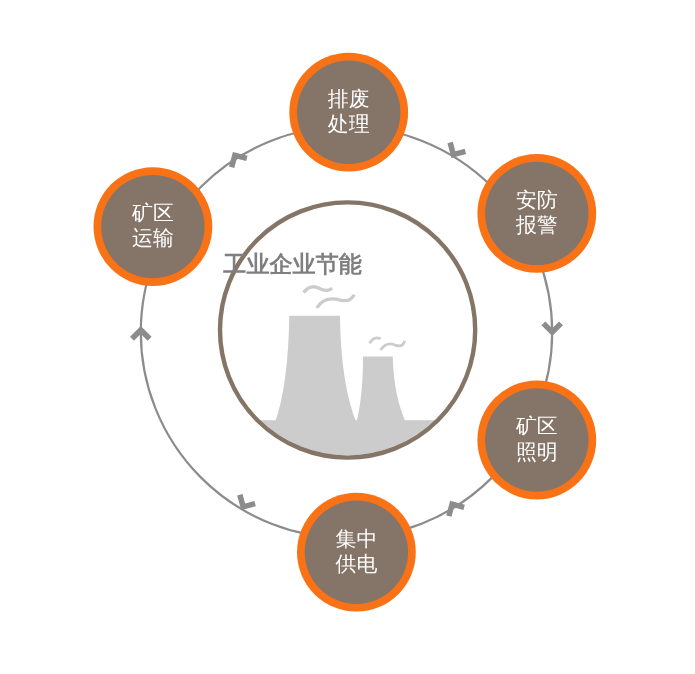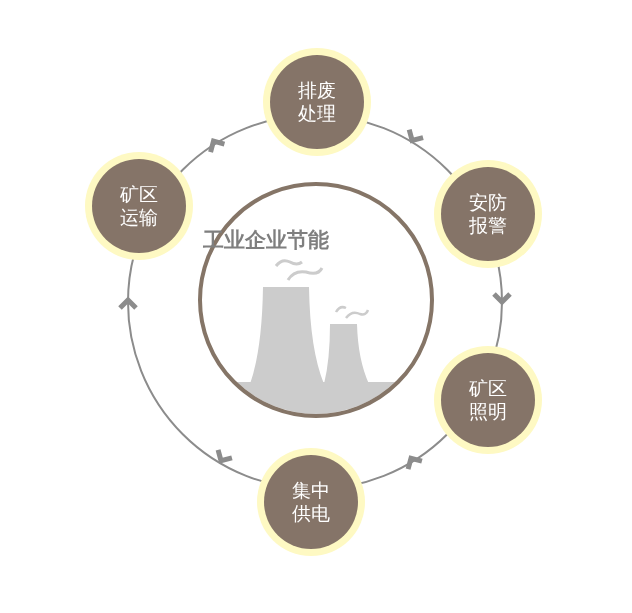--- a/index.html
+++ b/index.html
@@ -1,20 +1,20 @@
 <!DOCTYPE html>
 <html><head>
 <meta charset="utf-8">
 <style>
   html, body { margin: 0; padding: 0; background: #ffffff; }
   body { width: 632px; height: 613px; position: relative; overflow: hidden;
          font-family: "DejaVu Sans", "Liberation Sans", sans-serif; }
   #stage { position: absolute; left: 0; top: 0; width: 632px; height: 613px; }
   .node { position: absolute; width: 108px; height: 108px; border-radius: 50%;
-          background: #fef9c3; box-sizing: border-box; }
+          background: #f97316; box-sizing: border-box; }
   .node-inner { position: absolute; left: 7px; top: 7px; width: 94px; height: 94px;
           border-radius: 50%; background: #857468; display: flex; flex-direction: column;
           align-items: center; justify-content: center; color: #ffffff; }
   .node-line { font-size: 19px; line-height: 23px; letter-spacing: 0px; white-space: nowrap; }
   .center-title { position: absolute; left: 203px; top: 226px; width: 220px; text-align: left;
           font-size: 21px; font-weight: bold; color: #7f7f7f; letter-spacing: 0px; }
 </style>
 </head>
 <body>
 
@@ -76,35 +76,35 @@
 
   <div class="center-title">工业企业节能</div>
 
   <div class="node" style="left:263px;top:48px;">
     <div class="node-inner">
       <span class="node-line">排废</span>
       <span class="node-line">处理</span>
     </div>
   </div>
 
-  <div class="node" style="left:434px;top:160px;">
+  <div class="node" style="left:434px;top:140px;">
     <div class="node-inner">
       <span class="node-line">安防</span>
       <span class="node-line">报警</span>
     </div>
   </div>
 
   <div class="node" style="left:434px;top:346px;">
     <div class="node-inner">
       <span class="node-line">矿区</span>
       <span class="node-line">照明</span>
     </div>
   </div>
 
-  <div class="node" style="left:257px;top:448px;text-align:right;">
+  <div class="node" style="left:270px;top:448px;text-align:right;">
     <div class="node-inner">
       <span class="node-line">集中</span>
       <span class="node-line">供电</span>
     </div>
   </div>
 
 
   <div class="node" style="left:85px;top:152px;">
     <div class="node-inner">
       <span class="node-line">矿区</span>

